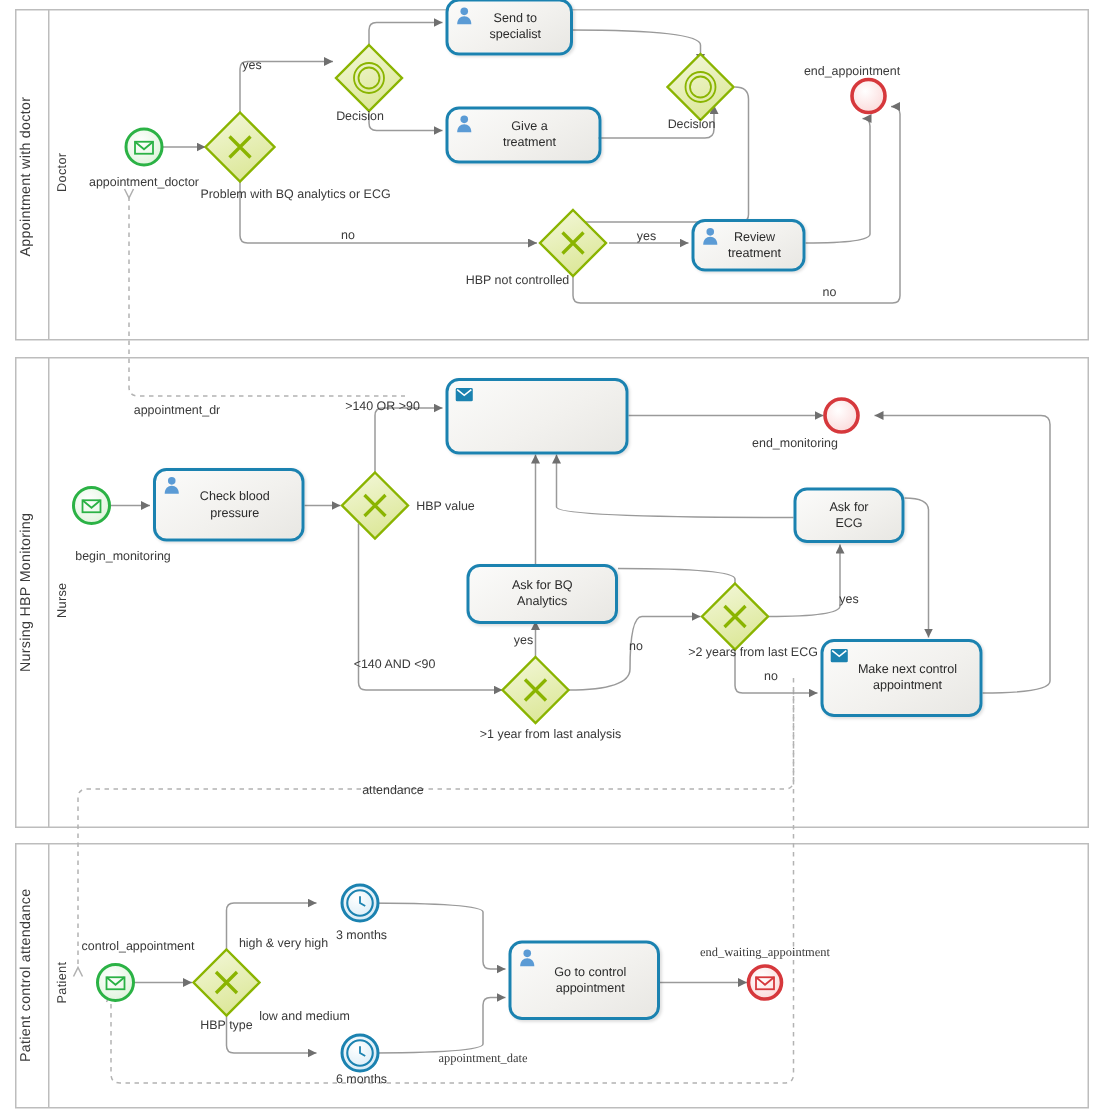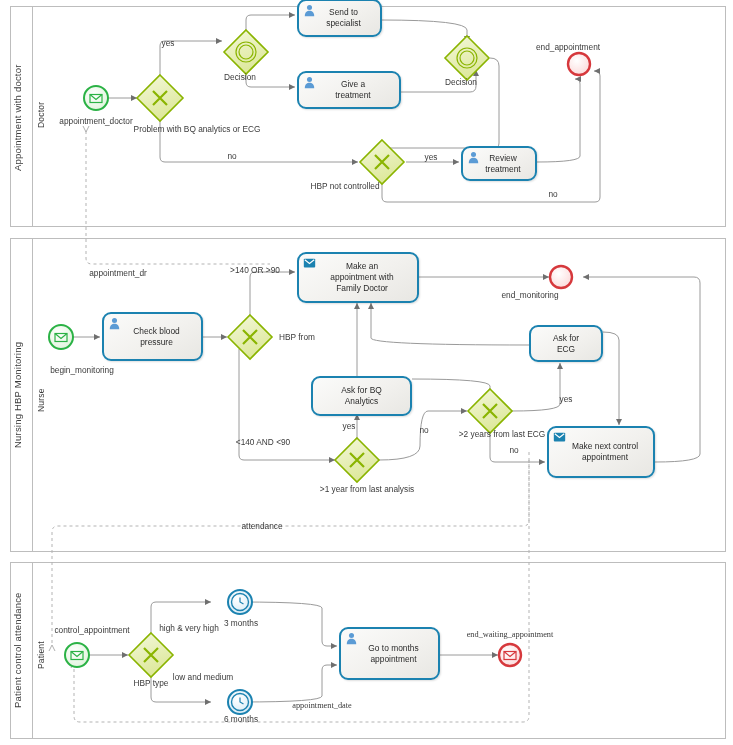--- a/index.html
+++ b/index.html
@@ -277,25 +277,20 @@
       <span>Check blood</span><br>
       <span>pressure</span>
     </div>
   </div>
 
   <div class="task has-icon" style="left:297px;top:252px;width:122px;height:51px;">
     <svg class="ticon" viewBox="0 0 16 16">
       <rect x="1" y="2" width="14" height="11" rx="1.2" fill="#1b82b0"></rect>
       <path d="M2.2,3.4 L8,8 L13.8,3.4" fill="none" stroke="#ffffff" stroke-width="1.3"></path>
     </svg>
-    <div class="ttext">
-      <span>Make an</span><br>
-      <span>appointment with</span><br>
-      <span>Family Doctor</span>
-    </div>
   </div>
 
   <div class="task" style="left:311px;top:376px;width:101px;height:40px;">
     <div class="ttext">
       <span>Ask for BQ</span><br>
       <span>Analytics</span>
     </div>
   </div>
 
   <div class="task" style="left:529px;top:325px;width:74px;height:37px;padding-left:48px;">
@@ -315,40 +310,40 @@
       <span>appointment</span>
     </div>
   </div>
 
   <div class="task has-icon" style="left:339px;top:627px;width:101px;height:53px;">
     <svg class="ticon" viewBox="0 0 16 16">
       <circle cx="8" cy="4.4" r="3.1" fill="#5b9bd5"></circle>
       <path d="M2.2,15 C2.2,10.6 4.8,8.4 8,8.4 C11.2,8.4 13.8,10.6 13.8,15 z" fill="#5b9bd5"></path>
     </svg>
     <div class="ttext">
-      <span>Go to months</span><br>
+      <span>Go to control</span><br>
       <span>appointment</span>
     </div>
   </div>
 
   <div class="lbl c" style="left:96px;top:116px;">appointment_doctor</div>
   <div class="lbl c" style="left:197px;top:124px;">Problem with BQ analytics or ECG</div>
   <div class="lbl c" style="left:168px;top:38px;">yes</div>
   <div class="lbl c" style="left:240px;top:72px;">Decision</div>
   <div class="lbl c" style="left:461px;top:77px;">Decision</div>
   <div class="lbl c" style="left:568px;top:42px;">end_appointment</div>
   <div class="lbl c" style="left:232px;top:151px;">no</div>
   <div class="lbl c" style="left:345px;top:181px;">HBP not controlled</div>
   <div class="lbl c" style="left:431px;top:152px;">yes</div>
   <div class="lbl c" style="left:553px;top:189px;">no</div>
 
   <div class="lbl c" style="left:118px;top:268px;">appointment_dr</div>
   <div class="lbl c" style="left:82px;top:365px;">begin_monitoring</div>
   <div class="lbl c" style="left:255px;top:265px;">&gt;140 OR &gt;90</div>
-  <div class="lbl c" style="left:297px;top:332px;">HBP from</div>
+  <div class="lbl c" style="left:297px;top:332px;">HBP value</div>
   <div class="lbl c" style="left:530px;top:290px;">end_monitoring</div>
   <div class="lbl c" style="left:263px;top:437px;">&lt;140 AND &lt;90</div>
   <div class="lbl c" style="left:349px;top:421px;">yes</div>
   <div class="lbl c" style="left:424px;top:425px;">no</div>
   <div class="lbl c" style="left:367px;top:484px;">&gt;1 year from last analysis</div>
   <div class="lbl c" style="left:502px;top:429px;">&gt;2 years from last ECG</div>
   <div class="lbl c" style="left:566px;top:394px;">yes</div>
   <div class="lbl c" style="left:514px;top:445px;">no</div>
   <div class="lbl c" style="left:262px;top:521px;">attendance</div>
 

